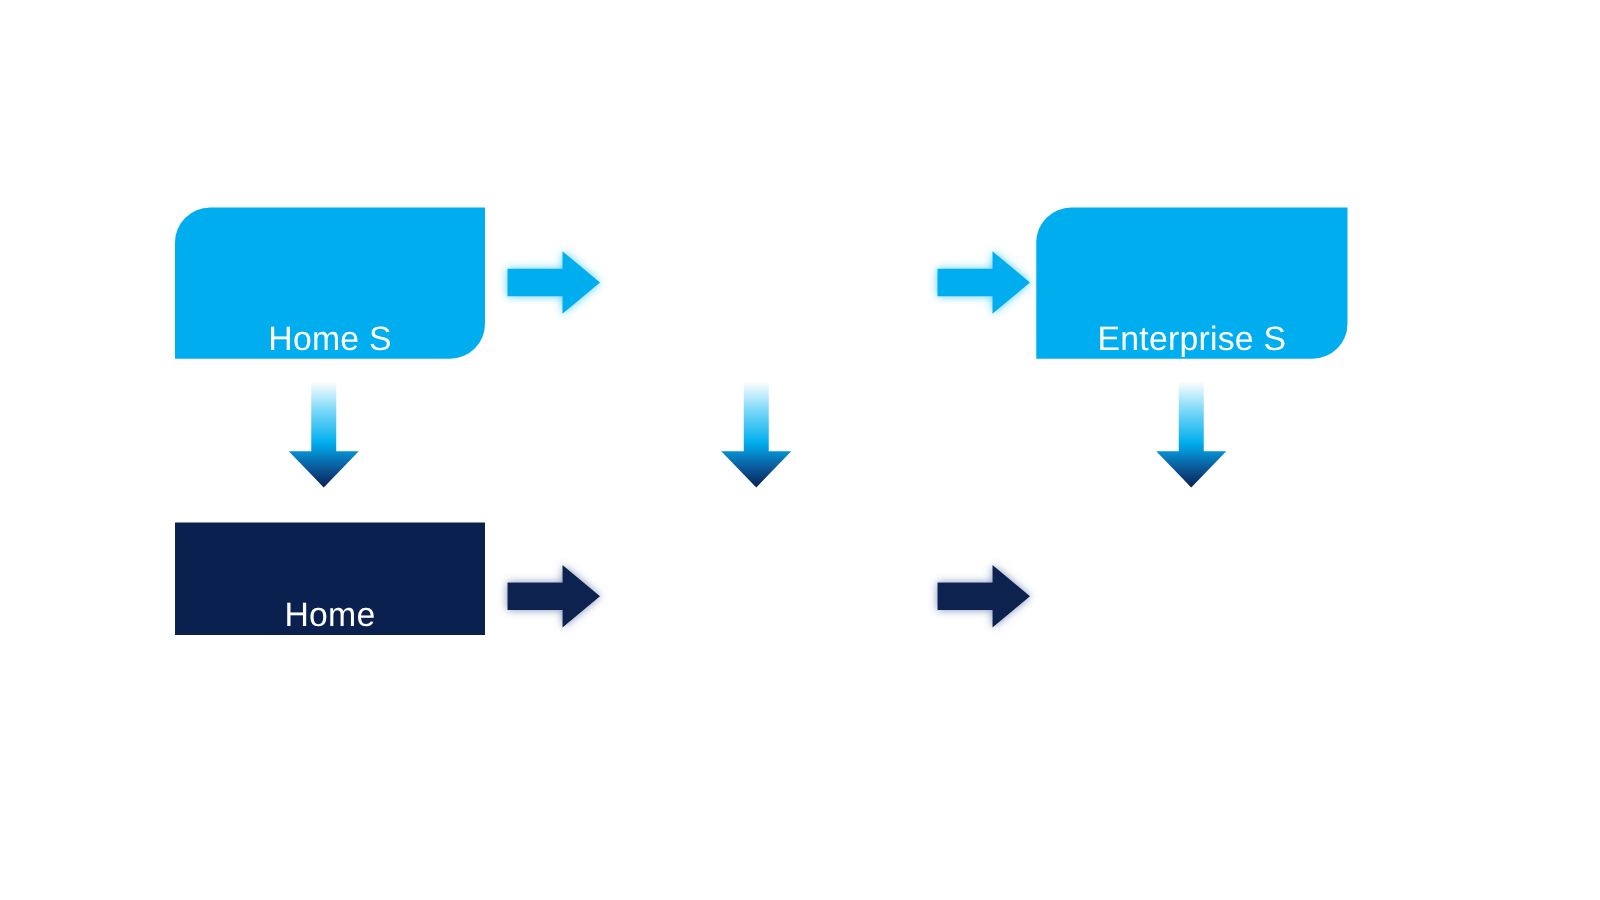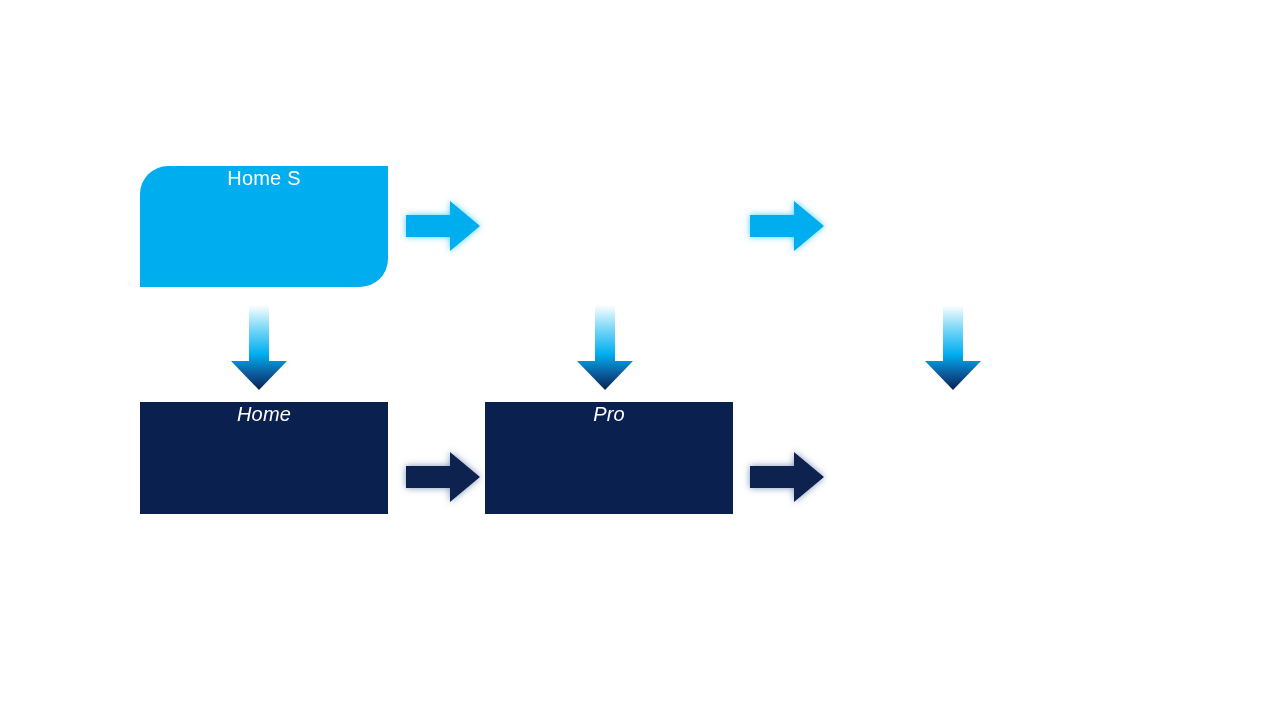--- a/index.html
+++ b/index.html
@@ -19,47 +19,46 @@
     position: relative;
     width: 1280px;
     height: 720px;
     background: #ffffff;
   }
 
   
   .node {
     position: absolute;
     display: flex;
-    align-items: flex-start;
+    align-items: flex-end;
     justify-content: center;
     box-sizing: border-box;
     color: #ffffff;
-    font-size: 20px;
+    font-size: 27px;
     font-weight: 400;
     letter-spacing: 0.2px;
     line-height: 1.2;
     text-align: center;
     user-select: none;
   }
 
   
   .node-top {
     background: #00AEEF;
     border-radius: 28px 0 28px 0;
     top: 166px;
     height: 121px;
   }
 
   
   .node-bottom {
     background: #0A2150;
     border-radius: 0;
-    top: 402px;
-    height: 112px;
-    font-style: italic;
+    top: 418px;
+    height: 90px;
   }
 
   .col-1 { left: 140px; width: 248px; }
   .col-2 { left: 485px; width: 248px; }
   .col-3 { left: 829px; width: 249px; }
 
   
   .h-arrow {
     position: absolute;
     width: 78px;
@@ -89,20 +88,23 @@
 </head>
 <body>
 
 <div class="canvas">
 
   <div class="node node-top col-1">
     <span>Home S</span>
   </div>
 
 
+  <div class="node node-top col-3">
+    <span>Enterprise S</span>
+  </div>
 
   <div class="h-arrow h-arrow-top hx-1">
     <svg viewBox="0 0 78 56" xmlns="http://www.w3.org/2000/svg">
       <defs>
         <filter id="glowCyanA" x="-40%" y="-40%" width="180%" height="180%">
           <feDropShadow dx="0" dy="0" stdDeviation="3.2" flood-color="#33C6F4" flood-opacity="0.85"></feDropShadow>
         </filter>
       </defs>
       <path d="M 2,17 L 46,17 L 46,3 L 76,28 L 46,53 L 46,39 L 2,39 Z" fill="#00AEEF" filter="url(#glowCyanA)"></path>
     </svg>
@@ -161,23 +163,20 @@
         </linearGradient>
       </defs>
       <path d="M 21,0 L 41,0 L 41,56 L 59,56 L 31,85 L 3,56 L 21,56 Z" fill="url(#vgradC)"></path>
     </svg>
   </div>
 
   <div class="node node-bottom col-1">
     <span>Home</span>
   </div>
 
-  <div class="node node-bottom col-2">
-    <span>Pro</span>
-  </div>
 
 
   <div class="h-arrow h-arrow-bottom hx-1">
     <svg viewBox="0 0 78 56" xmlns="http://www.w3.org/2000/svg">
       <defs>
         <filter id="glowNavyA" x="-45%" y="-45%" width="190%" height="190%">
           <feDropShadow dx="0" dy="0" stdDeviation="3.6" flood-color="#5C78A8" flood-opacity="0.8"></feDropShadow>
         </filter>
       </defs>
       <path d="M 2,17 L 46,17 L 46,3 L 76,28 L 46,53 L 46,39 L 2,39 Z" fill="#0A2150" filter="url(#glowNavyA)"></path>

